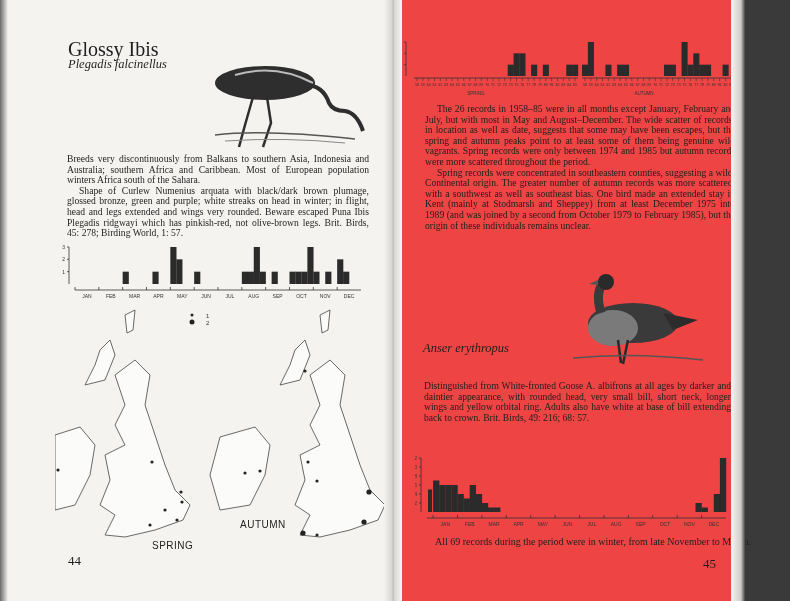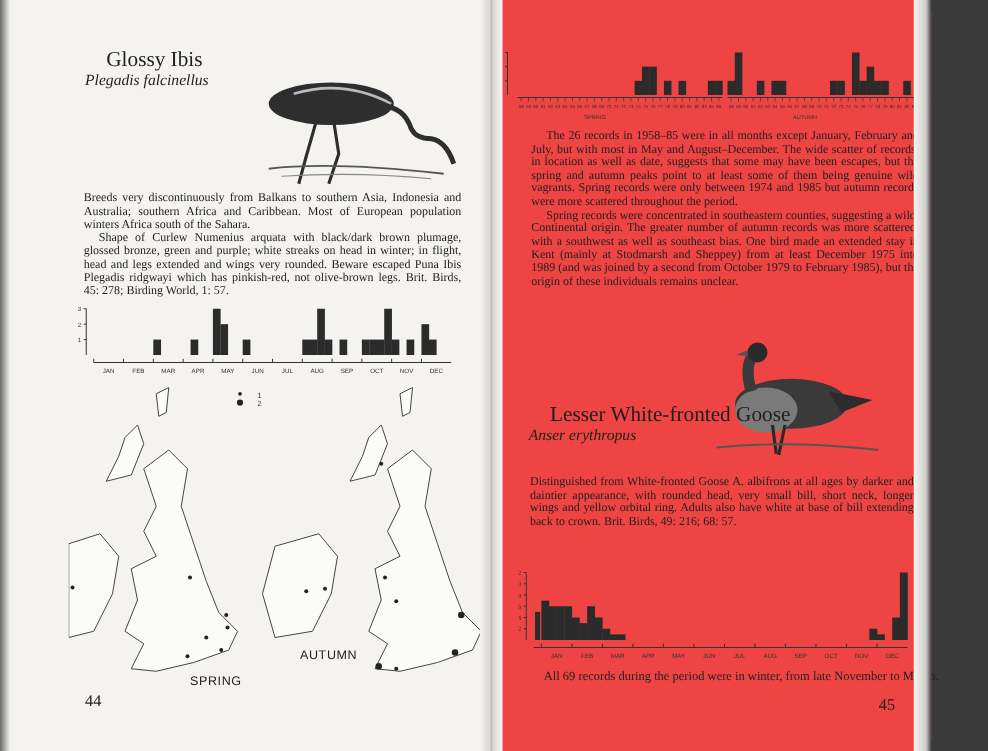--- a/index.html
+++ b/index.html
@@ -3,21 +3,21 @@
 <meta charset="utf-8">
 <style>
   html,body{margin:0;padding:0;}
   body{width:790px;height:601px;background:#3a3a3a;position:relative;overflow:hidden;font-family:"Liberation Serif","DejaVu Serif",serif;color:#1e1e1e;}
   .page{position:absolute;top:0;height:601px;background:#f4f3f0;}
   .left{left:0;width:393px;}
   .right{left:393px;width:352px;background:#ef4444;border-radius:10px;}
   .gutter{position:absolute;left:384px;top:0;width:18px;height:601px;background:linear-gradient(90deg,#f4f3f0 0%,#d8d6d2 45%,#bdbbb7 50%,#dcdad6 60%,#f6f5f2 100%);}
   .edge-r{position:absolute;right:0;top:0;width:14px;height:601px;background:linear-gradient(90deg,#f6f5f2,#cfcdc9 70%,#444 100%);}
   .edge-l{position:absolute;left:0;top:0;width:8px;height:601px;background:linear-gradient(90deg,#6a6a6a,#f4f3f0);}
-  .title{position:absolute;font-size:17px;margin-left:17px;}
+  .title{position:absolute;font-size:20px;}
   .sci{position:absolute;font-size:12.5px;font-style:italic;}
   .para{position:absolute;font-size:9.6px;line-height:10.6px;text-align:justify;}
   .para p{margin:0;text-indent:0;}
   .para p+p{text-indent:12px;}
   .pnum{position:absolute;font-size:13px;}
   svg text{font-family:"Liberation Sans","DejaVu Sans",sans-serif;}
   .map-label{position:absolute;font-family:"Liberation Sans","DejaVu Sans",sans-serif;font-size:10px;letter-spacing:.5px;}
 </style>
 </head>
 <body>
@@ -295,21 +295,20 @@
     <ellipse cx="60" cy="55" rx="45" ry="20" fill="#3a3a3a"></ellipse>
     <ellipse cx="40" cy="60" rx="25" ry="18" fill="#7a7a7a"></ellipse>
     <path d="M90 45 L125 52 L100 62 Z" fill="#2c2c2c"></path>
     <path d="M28 45 Q22 25 30 15" stroke="#3a3a3a" stroke-width="9" fill="none"></path>
     <circle cx="33" cy="14" r="8" fill="#2a2a2a"></circle>
     <path d="M25 12 L16 16 L25 17 Z" fill="#555"></path>
     <path d="M45 72 L48 95 M55 72 L50 96" stroke="#2a2a2a" stroke-width="2.5"></path>
     <path d="M0 90 Q60 84 130 92" stroke="#555" stroke-width="1.5" fill="none"></path>
   </svg>
 
-  <div class="title" style="left:30px;top:322px;">Lesser White-fronted Goose</div>
   <div class="sci" style="left:30px;top:341px;">Anser erythropus</div>
 
   <div class="para" style="left:31px;top:381px;width:307px;">
     <p>Distinguished from White-fronted Goose A. albifrons at all ages by darker and daintier appearance, with rounded head, very small bill, short neck, longer wings and yellow orbital ring. Adults also have white at base of bill extending back to crown. Brit. Birds, 49: 216; 68: 57.</p>
   </div>
 
   <svg id="chart-goose-monthly" style="position:absolute;left:22px;top:452px;" width="315" height="80">
       <line x1="6" y1="6" x2="6" y2="60" stroke="#333" stroke-width="0.8"></line>
       <line x1="4" y1="51" x2="6" y2="51" stroke="#333" stroke-width="0.8"></line>
       <text x="2" y="53" font-size="5" text-anchor="end" fill="#333">2</text>

